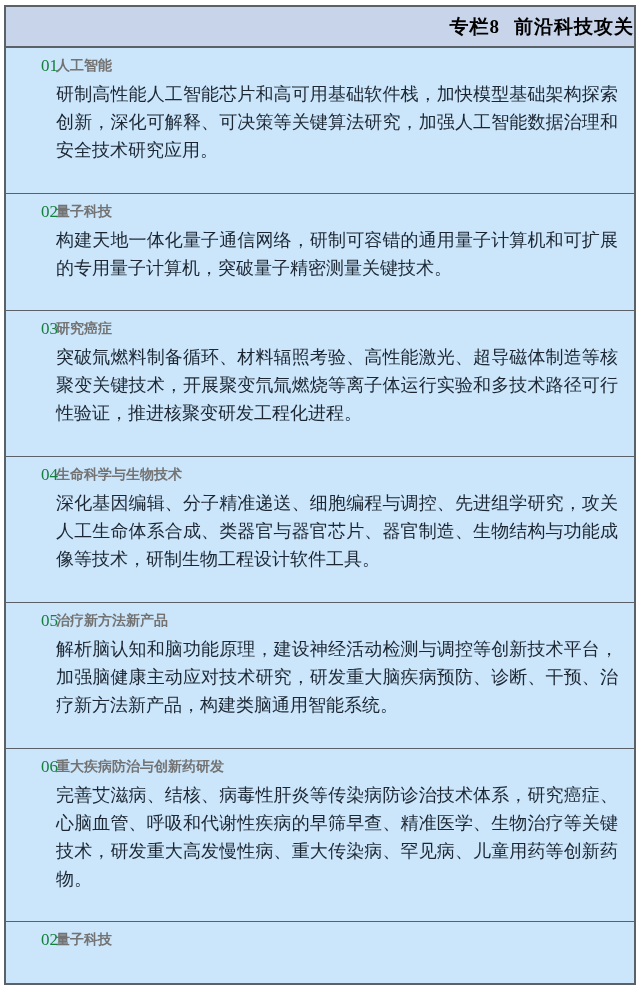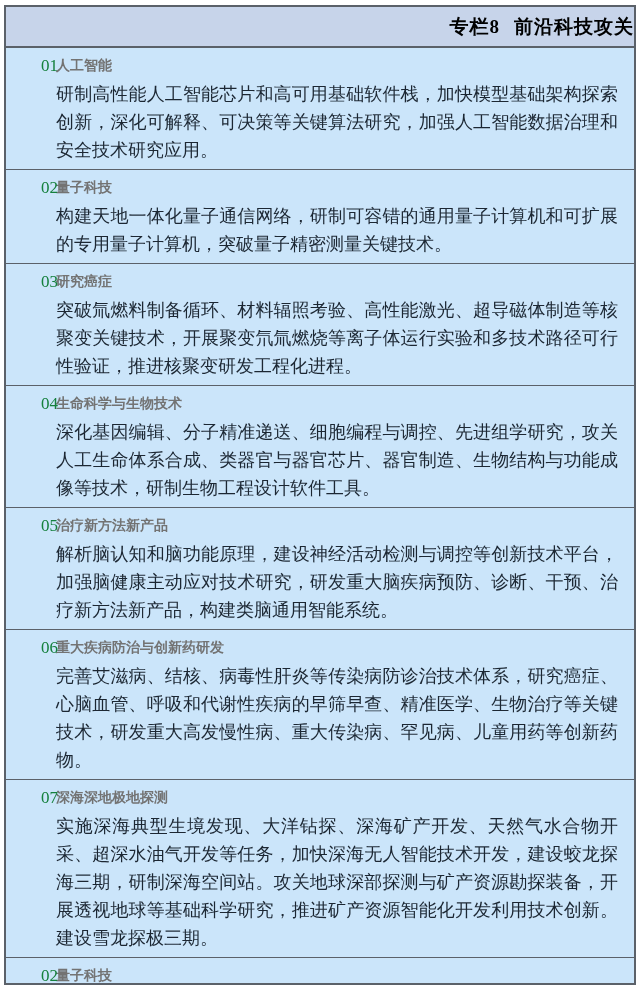--- a/index.html
+++ b/index.html
@@ -112,25 +112,20 @@
         <div class="sec-title">治疗新方法新产品</div>
         <div class="sec-text">解析脑认知和脑功能原理，建设神经活动检测与调控等创新技术平台，加强脑健康主动应对技术研究，研发重大脑疾病预防、诊断、干预、治疗新方法新产品，构建类脑通用智能系统。</div>
       </div>
 
       <div class="section">
         <span class="sec-num">06</span>
         <div class="sec-title">重大疾病防治与创新药研发</div>
         <div class="sec-text">完善艾滋病、结核、病毒性肝炎等传染病防诊治技术体系，研究癌症、心脑血管、呼吸和代谢性疾病的早筛早查、精准医学、生物治疗等关键技术，研发重大高发慢性病、重大传染病、罕见病、儿童用药等创新药物。</div>
       </div>
 
-      <div class="section">
-        <span class="sec-num">07</span>
-        <div class="sec-title">深海深地极地探测</div>
-        <div class="sec-text">实施深海典型生境发现、大洋钻探、深海矿产开发、天然气水合物开采、超深水油气开发等任务，加快深海无人智能技术开发，建设蛟龙探海三期，研制深海空间站。攻关地球深部探测与矿产资源勘探装备，开展透视地球等基础科学研究，推进矿产资源智能化开发利用技术创新。建设雪龙探极三期。</div>
-      </div>
 
       <div class="section">
         <span class="sec-num">02</span>
         <div class="sec-title">量子科技</div>
 
       </div>
 
     </div>
   </div>
 </div>

